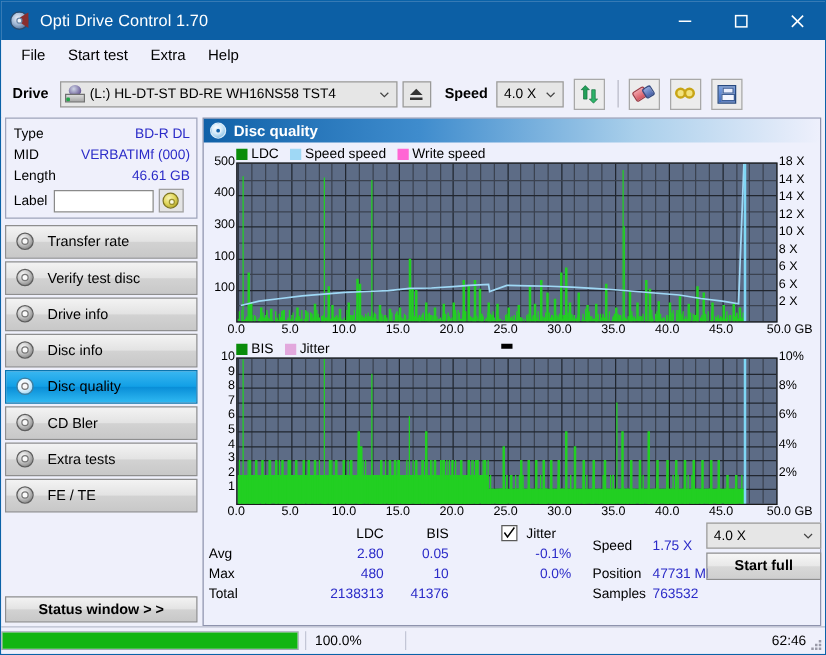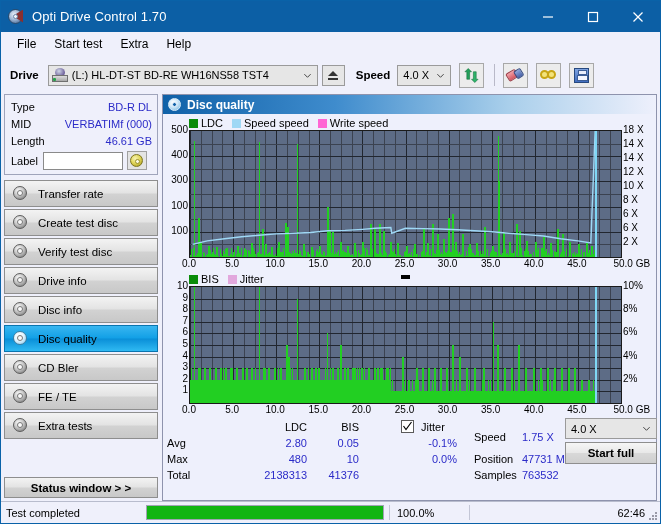--- a/index.html
+++ b/index.html
@@ -580,27 +580,20 @@
               <span class="ring"></span>
               <span class="ring2"></span>
             </span>
           <span>Transfer rate</span>
         </div>
         <div class="nav-btn">
           <span class="nav-ico">
               <span class="ring"></span>
               <span class="ring2"></span>
             </span>
-          <span>Create test disc</span>
-        </div>
-        <div class="nav-btn">
-          <span class="nav-ico">
-              <span class="ring"></span>
-              <span class="ring2"></span>
-            </span>
           <span>Verify test disc</span>
         </div>
         <div class="nav-btn">
           <span class="nav-ico">
               <span class="ring"></span>
               <span class="ring2"></span>
             </span>
           <span>Drive info</span>
         </div>
         <div class="nav-btn">
@@ -622,28 +615,28 @@
               <span class="ring"></span>
               <span class="ring2"></span>
             </span>
           <span>CD Bler</span>
         </div>
         <div class="nav-btn">
           <span class="nav-ico">
               <span class="ring"></span>
               <span class="ring2"></span>
             </span>
-          <span>FE / TE</span>
+          <span>Extra tests</span>
         </div>
         <div class="nav-btn">
           <span class="nav-ico">
               <span class="ring"></span>
               <span class="ring2"></span>
             </span>
-          <span>Extra tests</span>
+          <span>FE / TE</span>
         </div>
       </div>
 
       <div class="nav-spacer"></div>
       <div class="status-btn">Status window &gt; &gt;</div>
     </div>
 
     <div class="main">
       <div class="main-head">
         <span class="hico">
@@ -2527,21 +2520,20 @@
           <svg class="combo-arrow" viewBox="0 0 10 10">
               <polyline points="1.5,3.5 5,7 8.5,3.5" fill="none" stroke="#444" stroke-width="1.1"></polyline>
             </svg>
         </div>
         <div class="act-btn" style="left:398px;top:22px">Start full</div>
       </div>
     </div>
   </div>
 
   <div class="statusbar">
-    <div class="sb-text">Test completed</div>
     <div class="sb-prog">
       <div class="fill" id="prog-fill" style="width: 100%;"></div>
     </div>
     <div class="sb-pct">100.0%</div>
     <div class="sb-time">62:46</div>
     <div class="grip">
       <i style="left:7px;top:1px"></i>
         <i style="left:4px;top:4px"></i>
         <i style="left:7px;top:4px"></i>
       <i style="left:1px;top:7px"></i>

